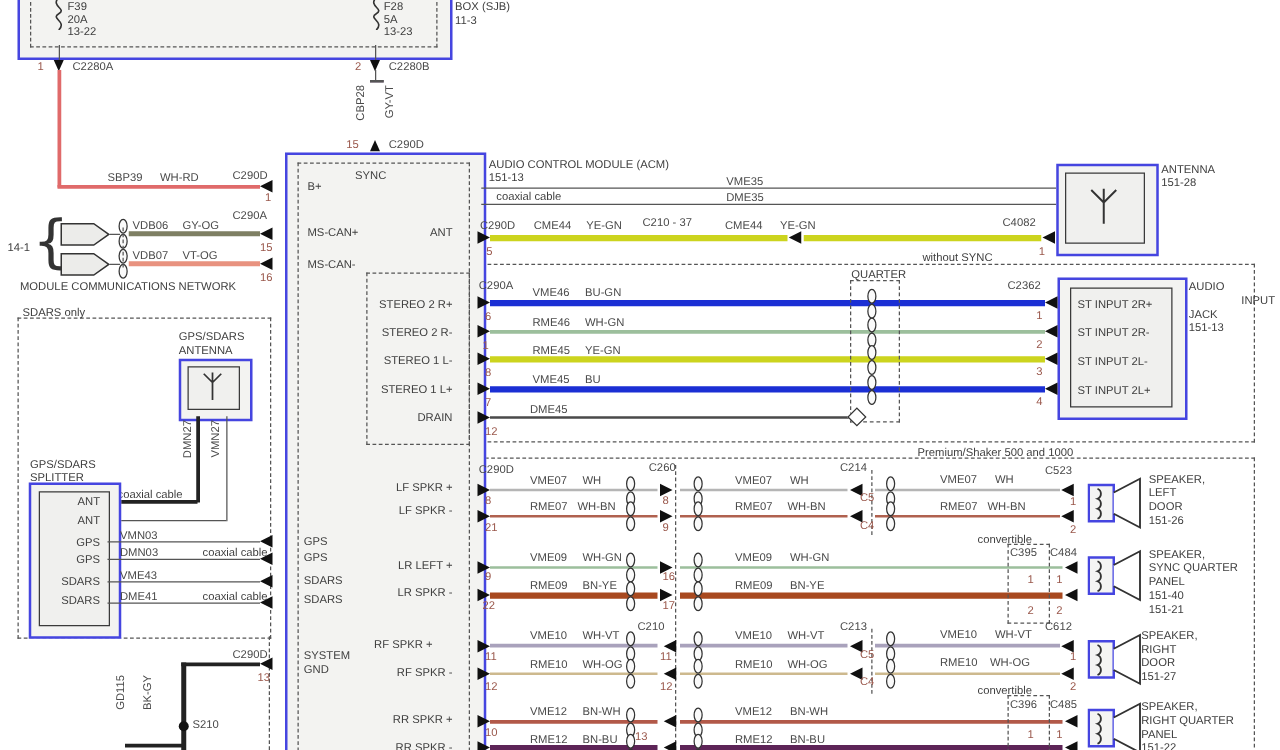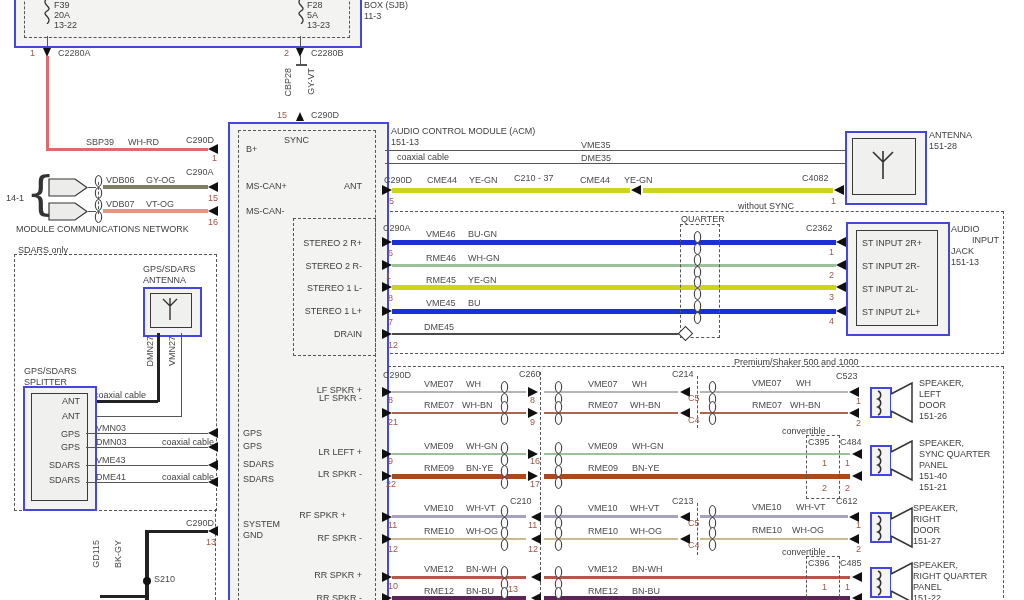--- a/index.html
+++ b/index.html
@@ -218,21 +218,21 @@
   <div class="al" style="left:836px;top:306px"></div>
   <div class="t pin" style="left:829px;top:247px">1</div>
   <div class="t pin" style="left:829px;top:270px">2</div>
   <div class="t pin" style="left:829px;top:292px">3</div>
   <div class="t pin" style="left:829px;top:316px">4</div>
   <div class="t" style="left:862px;top:238px">ST INPUT 2R+</div>
   <div class="t" style="left:862px;top:261px">ST INPUT 2R-</div>
   <div class="t" style="left:862px;top:284px">ST INPUT 2L-</div>
   <div class="t" style="left:862px;top:307px">ST INPUT 2L+</div>
   <div class="t" style="left:951px;top:224px">AUDIO</div>
-  <div class="t" style="left:972px;top:235px">INPUT</div>
+  <div class="t" style="left:993px;top:235px">INPUT</div>
   <div class="t" style="left:951px;top:246px">JACK</div>
   <div class="t" style="left:951px;top:257px">151-13</div>
 
   <div class="t" style="left:18px;top:245px">SDARS only</div>
   <div class="t" style="left:143px;top:264px">GPS/SDARS</div>
   <div class="t" style="left:143px;top:275px">ANTENNA</div>
   <div class="bbox" style="left:143px;top:287px;width:55px;height:46px"></div>
   <div class="ibox" style="left:150px;top:293px;width:40px;height:33px"></div>
   <svg class="ic" style="left:161px;top:297px" width="18" height="24">
       <path d="M9 23 V9 M9 9 L2 2 M9 9 L16 2 M9 9 V1" stroke="#333" stroke-width="1.4" fill="none"></path>
@@ -277,21 +277,21 @@
   <div class="t pin" style="left:206px;top:537px">13</div>
   <div class="t vt cn" style="left:91px;top:540px">GD115</div>
   <div class="t vt cn" style="left:113px;top:540px">BK-GY</div>
   <div class="dot" style="left:143px;top:577px"></div>
   <div class="t cn" style="left:154px;top:574px">S210</div>
 
   <div class="t" style="left:734px;top:357px">Premium/Shaker 500 and 1000</div>
   <div class="t cn" style="left:383px;top:370px">C290D</div>
 
   <div class="t rt" style="left:302px;top:385px">LF SPKR +</div>
-  <div class="t rt" style="left:302px;top:393px">LF SPKR -</div>
+  <div class="t rt" style="left:302px;top:403px">LF SPKR -</div>
   <div class="ar" style="left:382px;top:387px"></div>
   <div class="ar" style="left:382px;top:408px"></div>
   <div class="t pin" style="left:388px;top:395px">8</div>
   <div class="t pin" style="left:388px;top:417px">21</div>
   <div class="w" style="left: 392px; top: 391px; width: 134px; height: 2px; background: rgb(181, 181, 181);"></div>
   <div class="w" style="left: 392px; top: 412px; width: 134px; height: 2px; background: rgb(176, 97, 79);"></div>
   <div class="t cn" style="left:424px;top:379px">VME07</div>
   <div class="t cn" style="left:466px;top:379px">WH</div>
   <div class="t cn" style="left:424px;top:400px">RME07</div>
   <div class="t cn" style="left:462px;top:400px">WH-BN</div>

